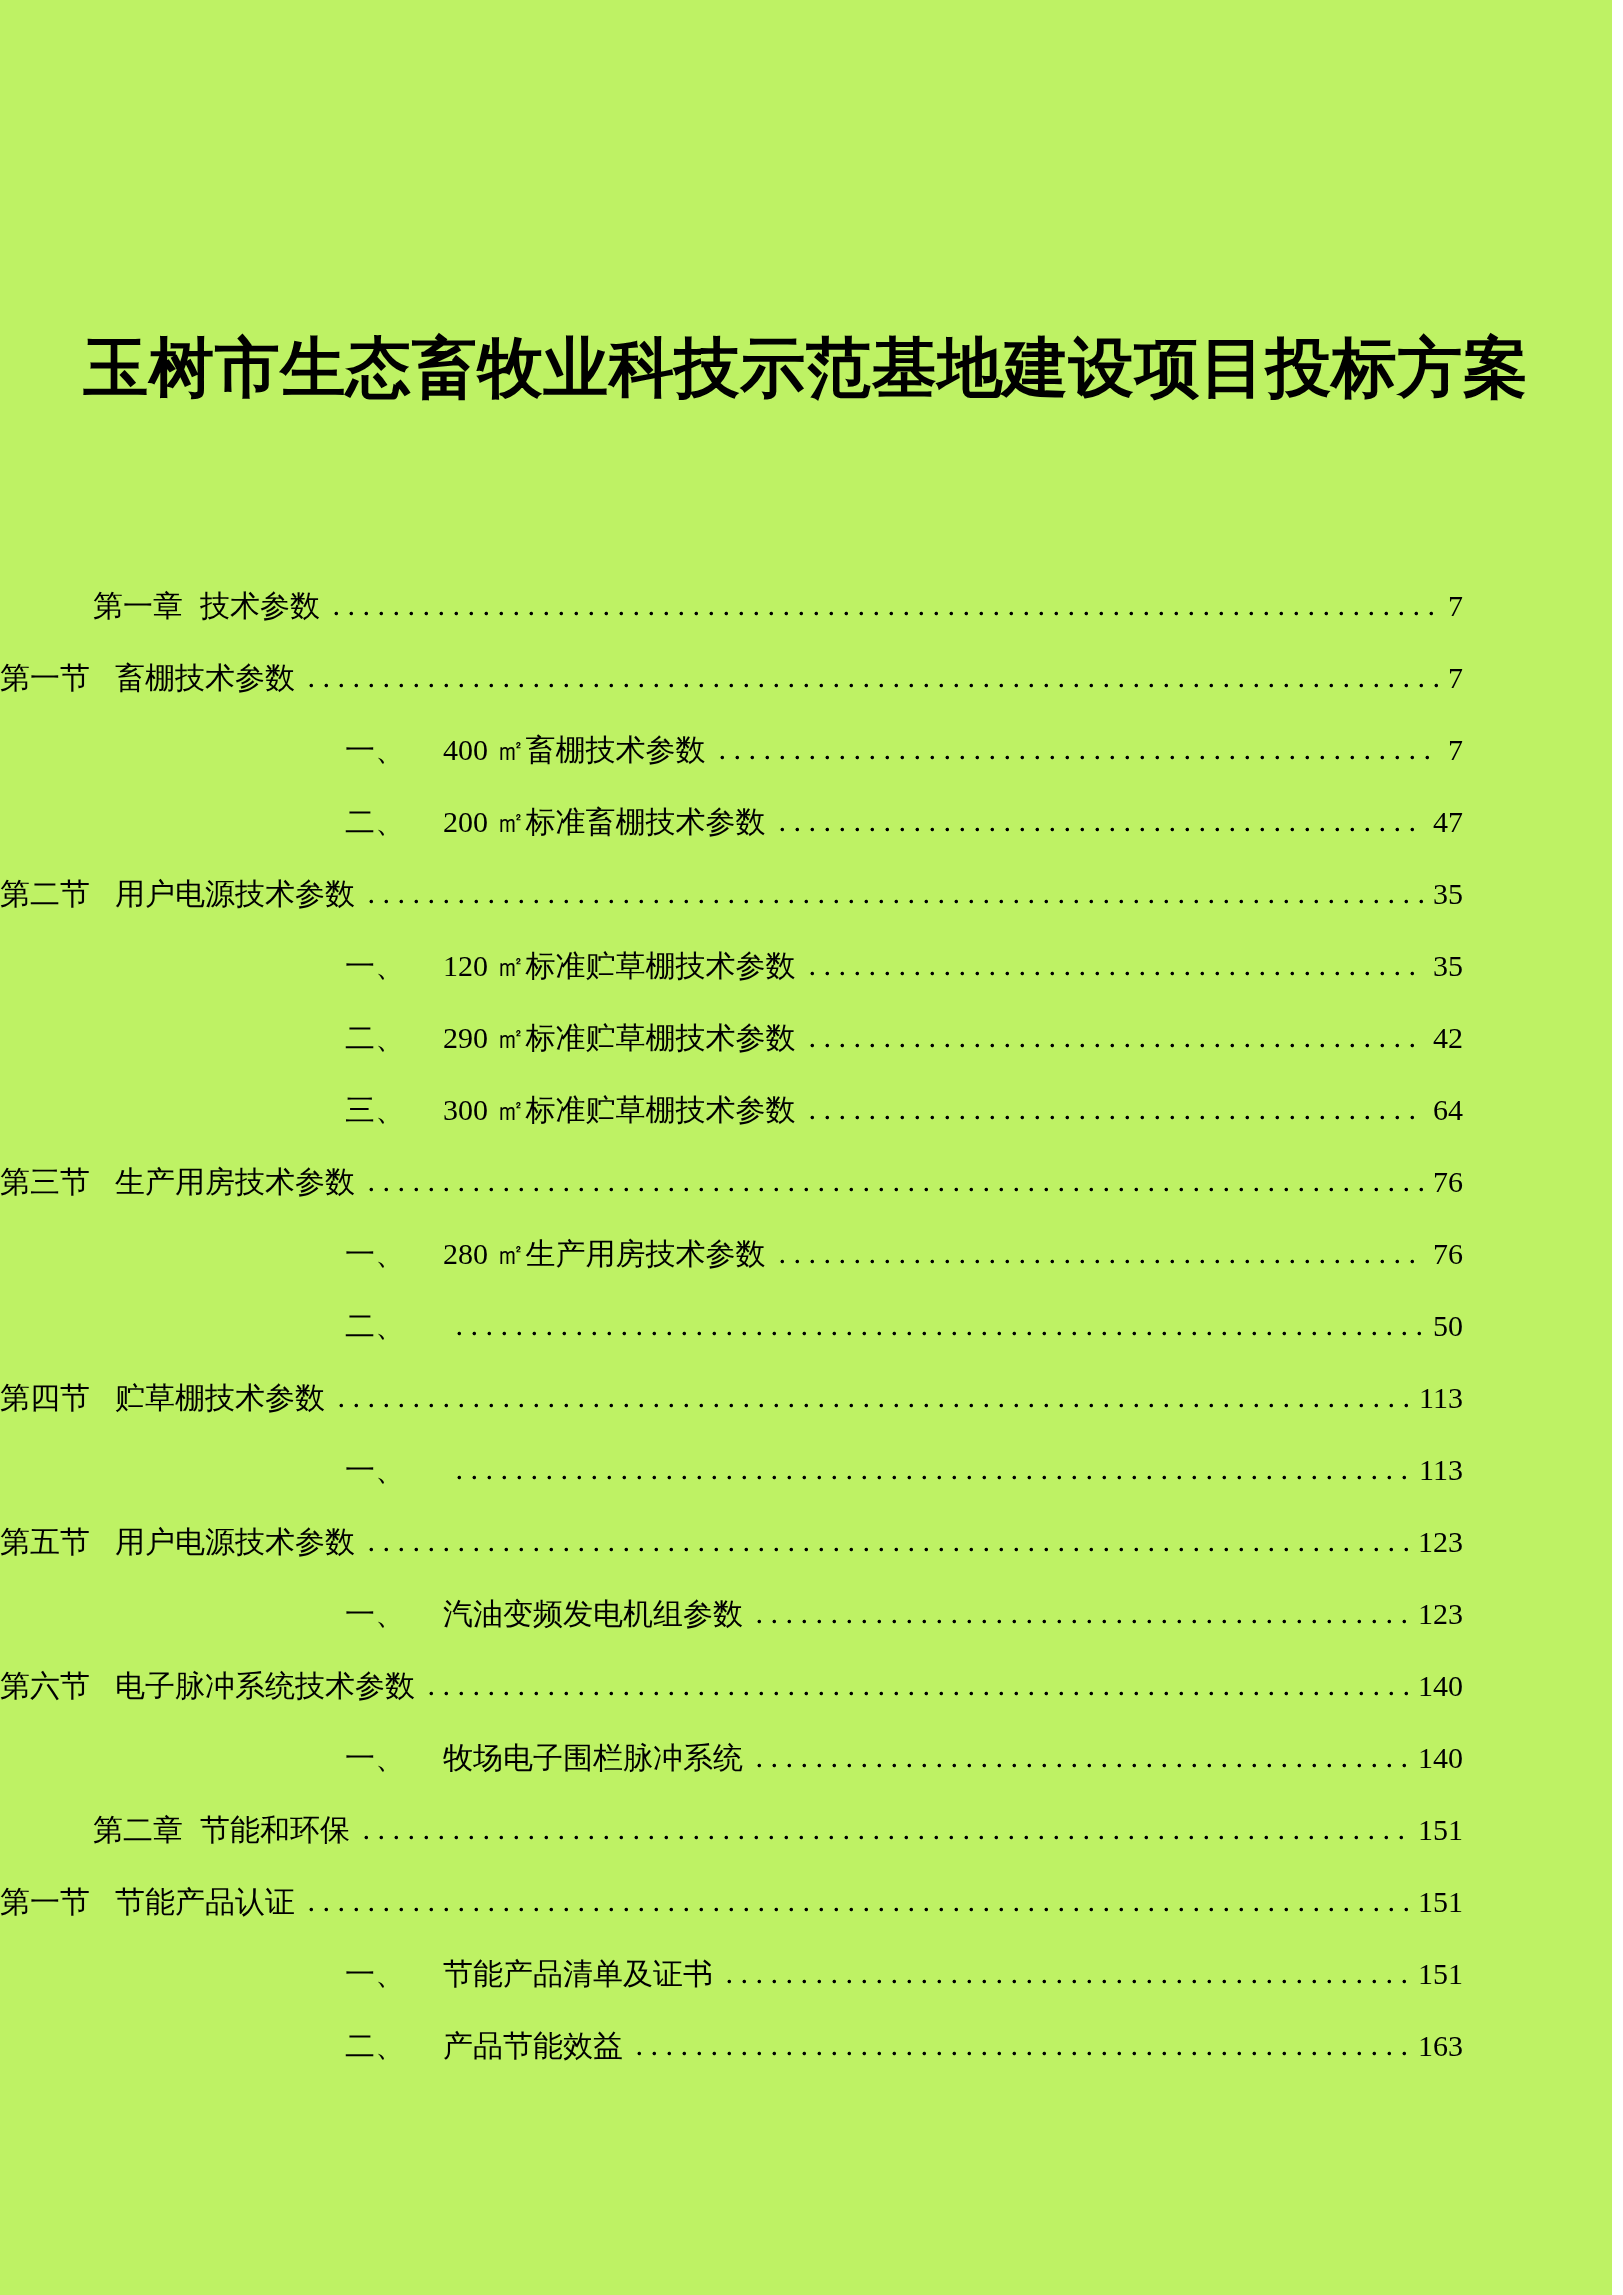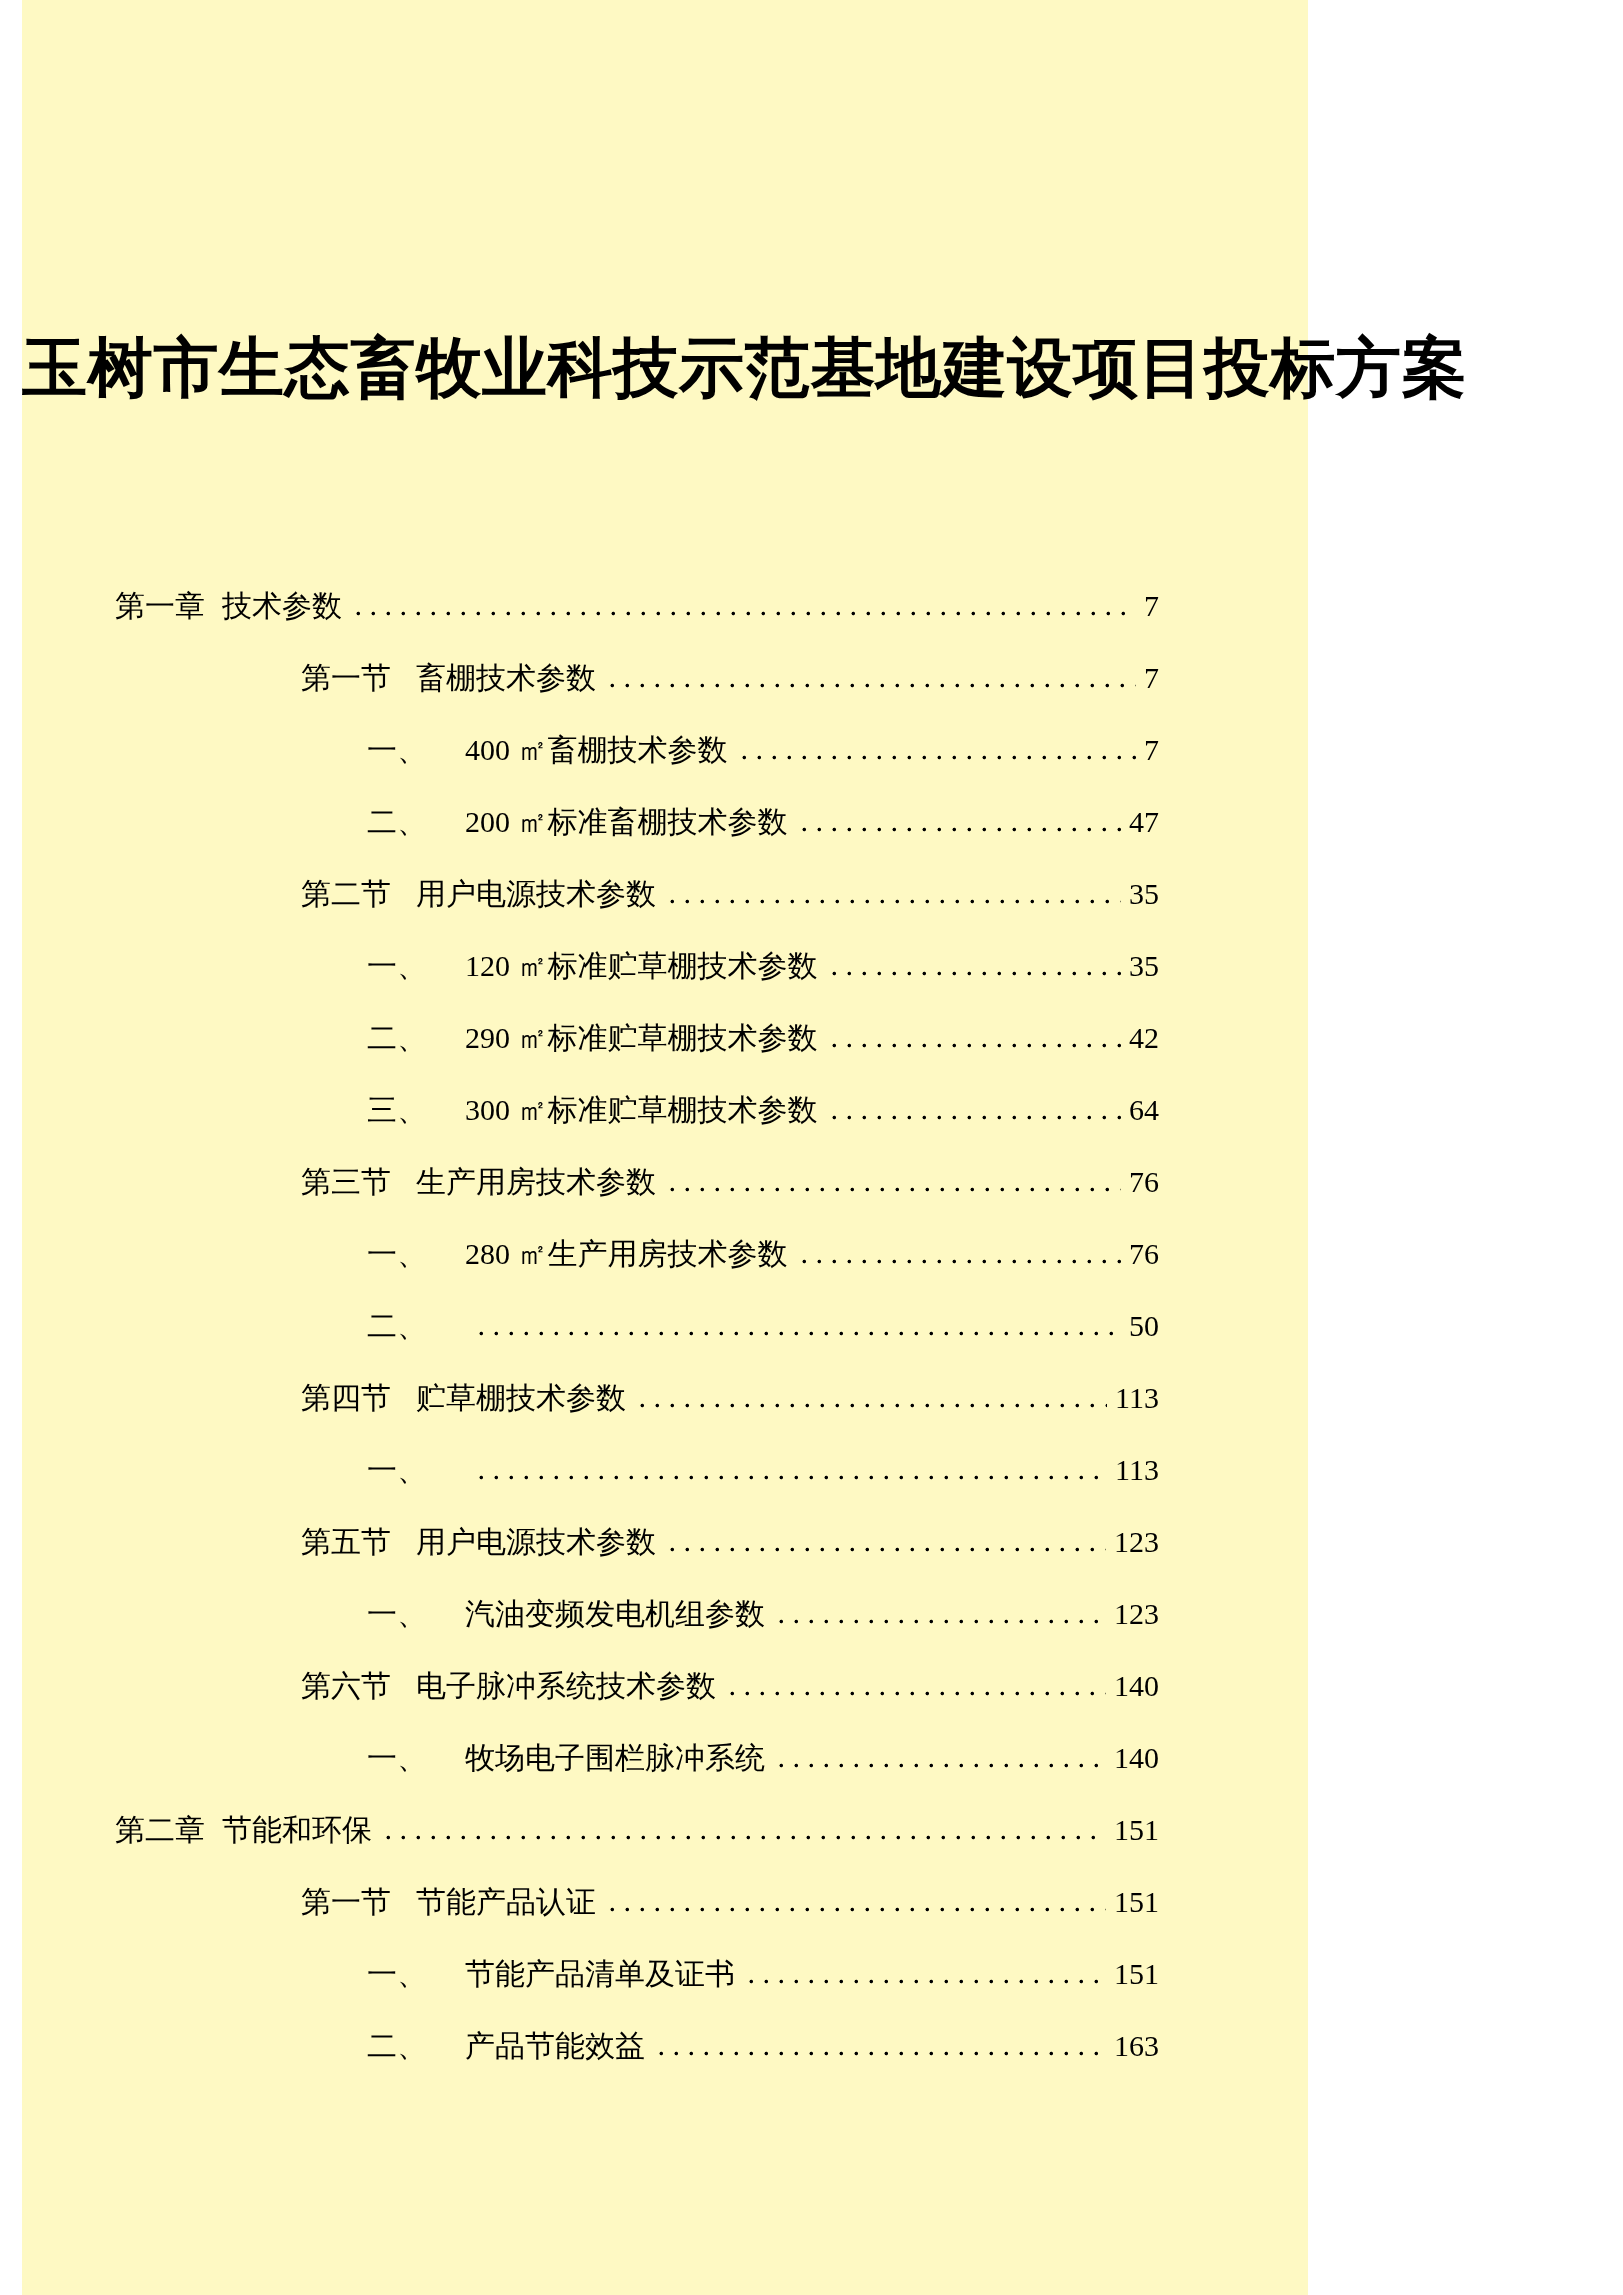--- a/index.html
+++ b/index.html
@@ -9,24 +9,23 @@
   }
   body {
     width: 1623px;
     height: 2295px;
     position: relative;
     color: #000000;
     font-family: "Liberation Serif", "DejaVu Serif", serif;
     overflow: hidden;
   }
   .doc-page {
-    width: 1286px;
+    width: 1612px;
     height: 2295px;
-    background: #fef9c3;
-    margin-left: 22px;
+    background: #bef264;
   }
   .doc-title {
     margin: 0;
     padding-top: 336px;
     font-size: 65px;
     line-height: 1.0;
     font-weight: bold;
     text-align: center;
     letter-spacing: 0.7px;
     white-space: nowrap;
@@ -38,21 +37,21 @@
   .toc-row {
     display: flex;
     align-items: baseline;
     height: 72px;
     line-height: 72px;
     font-size: 30px;
     padding-right: 149px;
     white-space: nowrap;
   }
   .toc-row.lvl1 { padding-left: 93px; }
-  .toc-row.lvl2 { padding-left: 279px; }
+  .toc-row.lvl2 { }
   .toc-row.lvl3 { padding-left: 345px; }
   .toc-num  { flex: 0 0 auto; }
   .lvl1 .toc-num { margin-right: 17px; }
   .lvl2 .toc-num { margin-right: 25px; }
   .lvl3 .toc-num { margin-right: 38px; }
   .toc-title { flex: 0 0 auto; }
   .toc-leader {
     flex: 1 1 auto;
     height: 4.6px;
     margin: 0 7.9px 0 9.2px;

